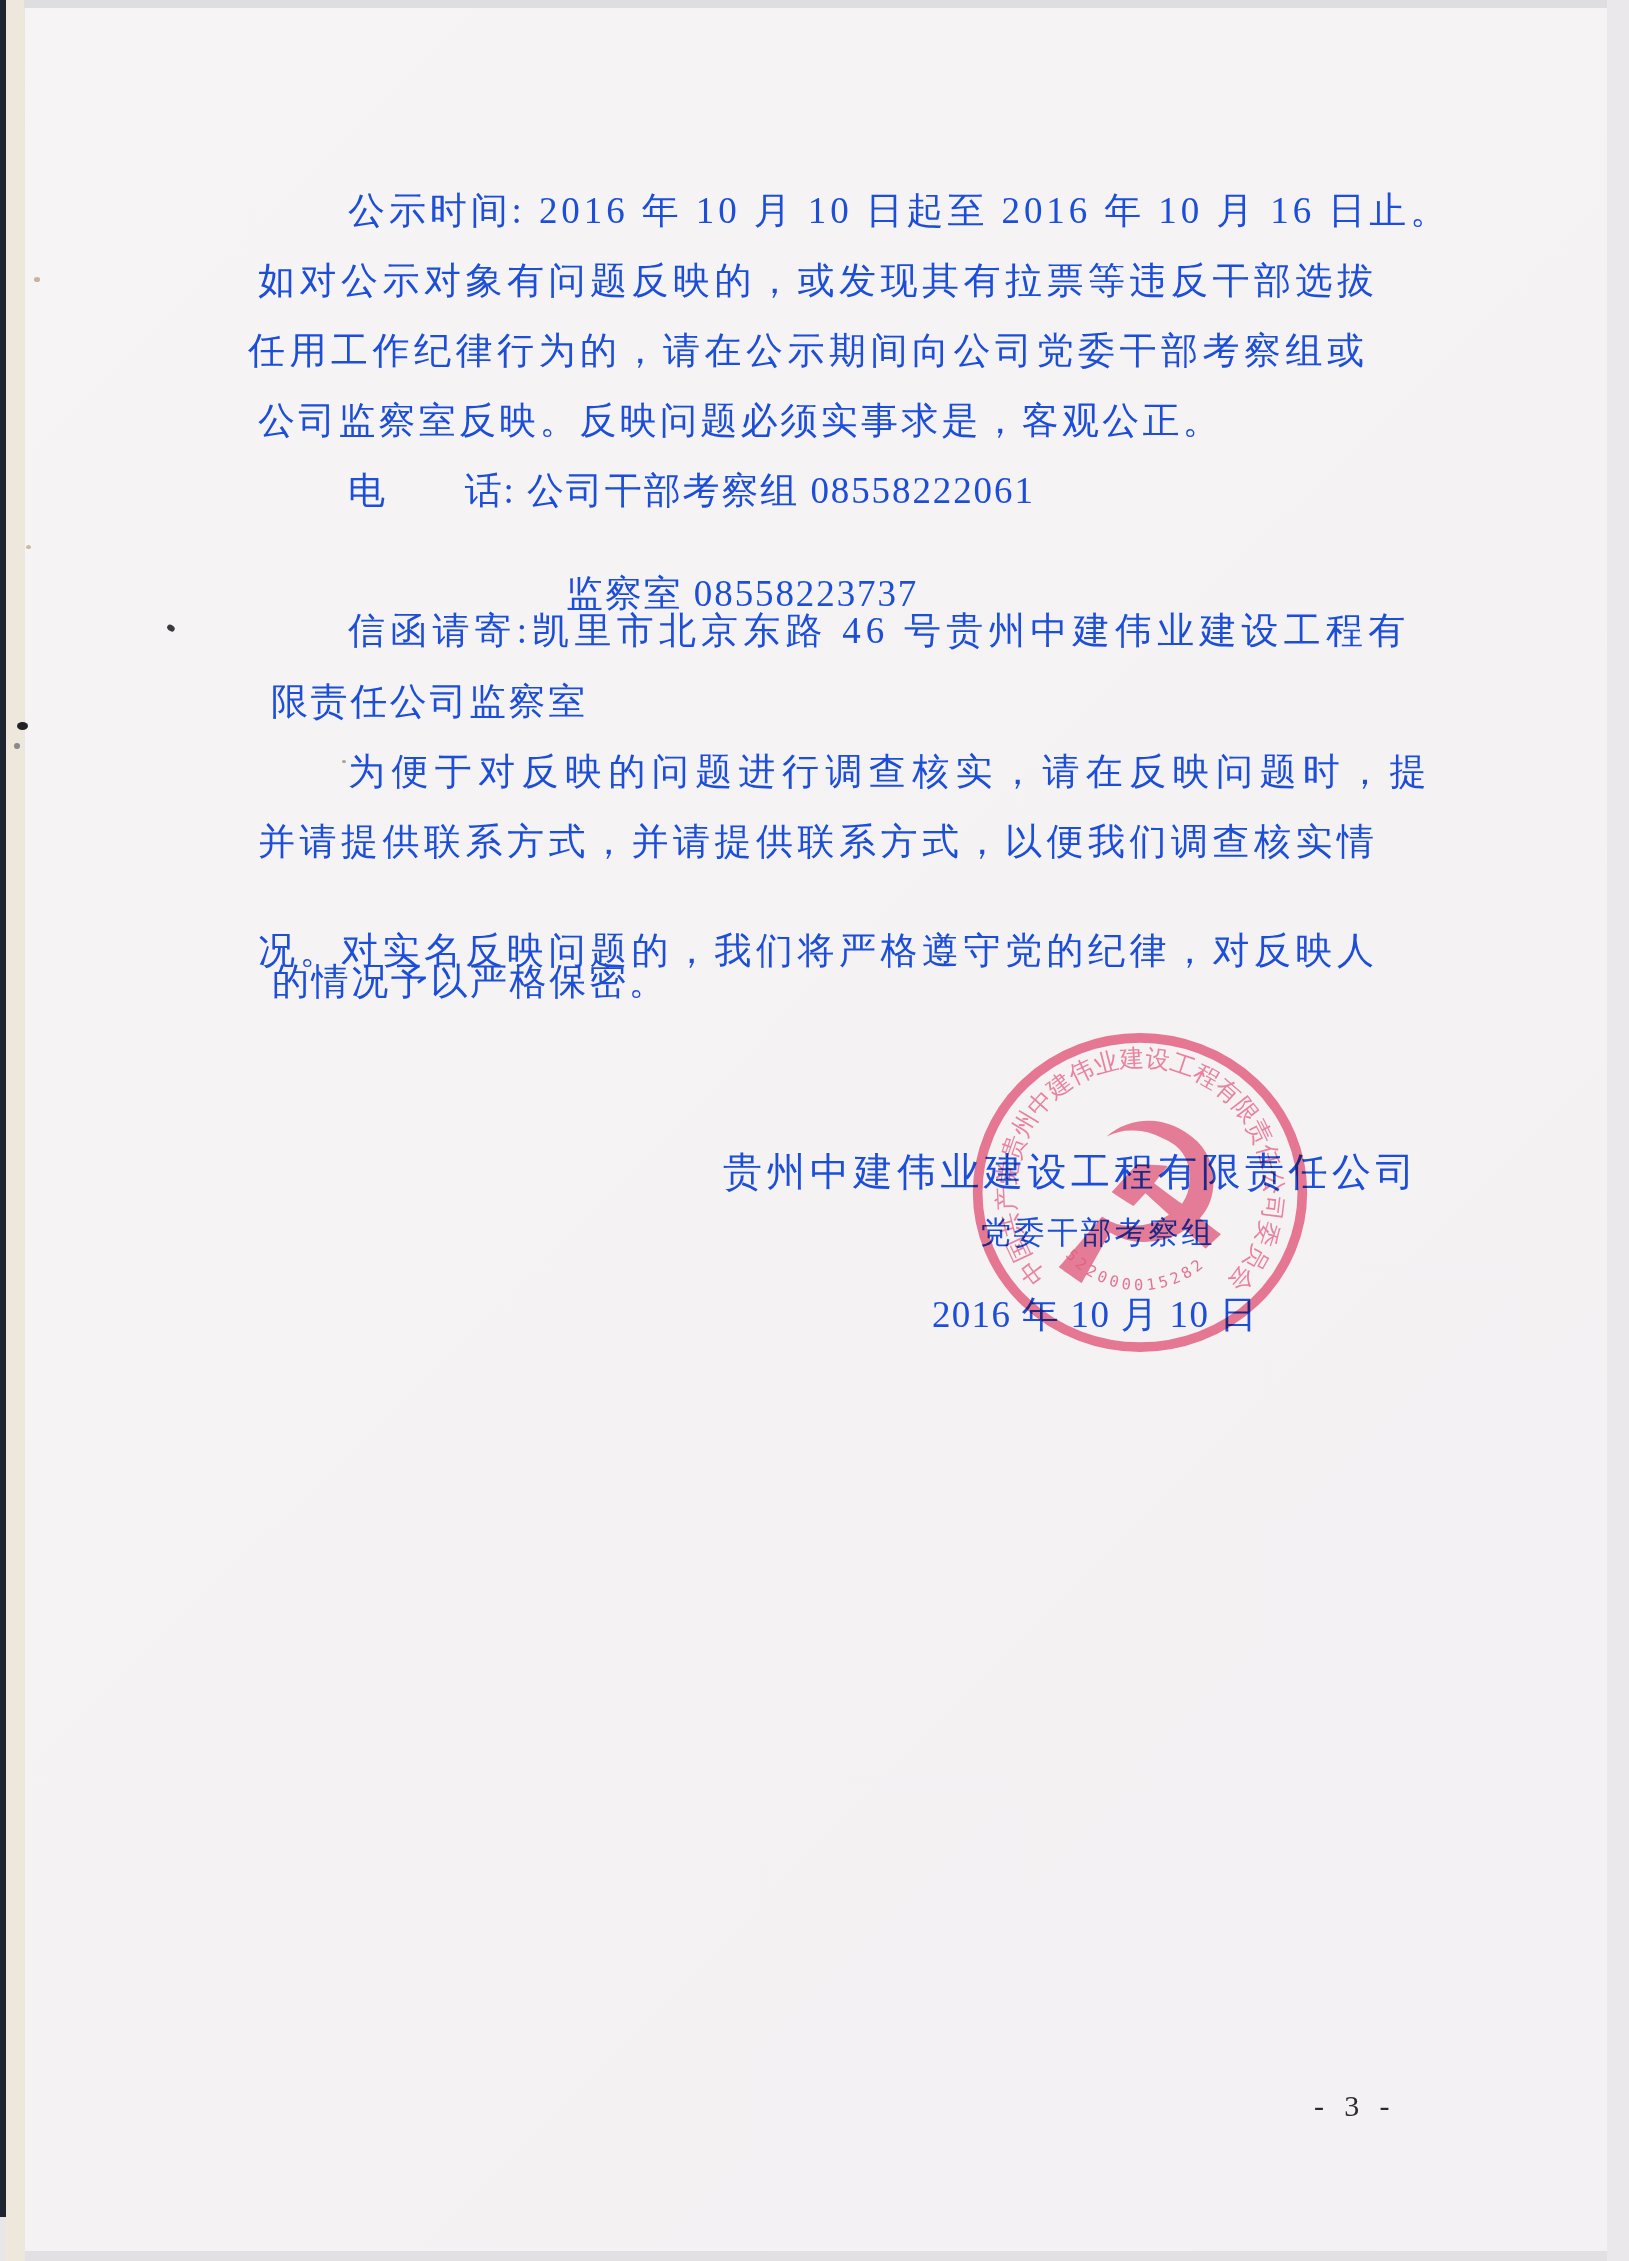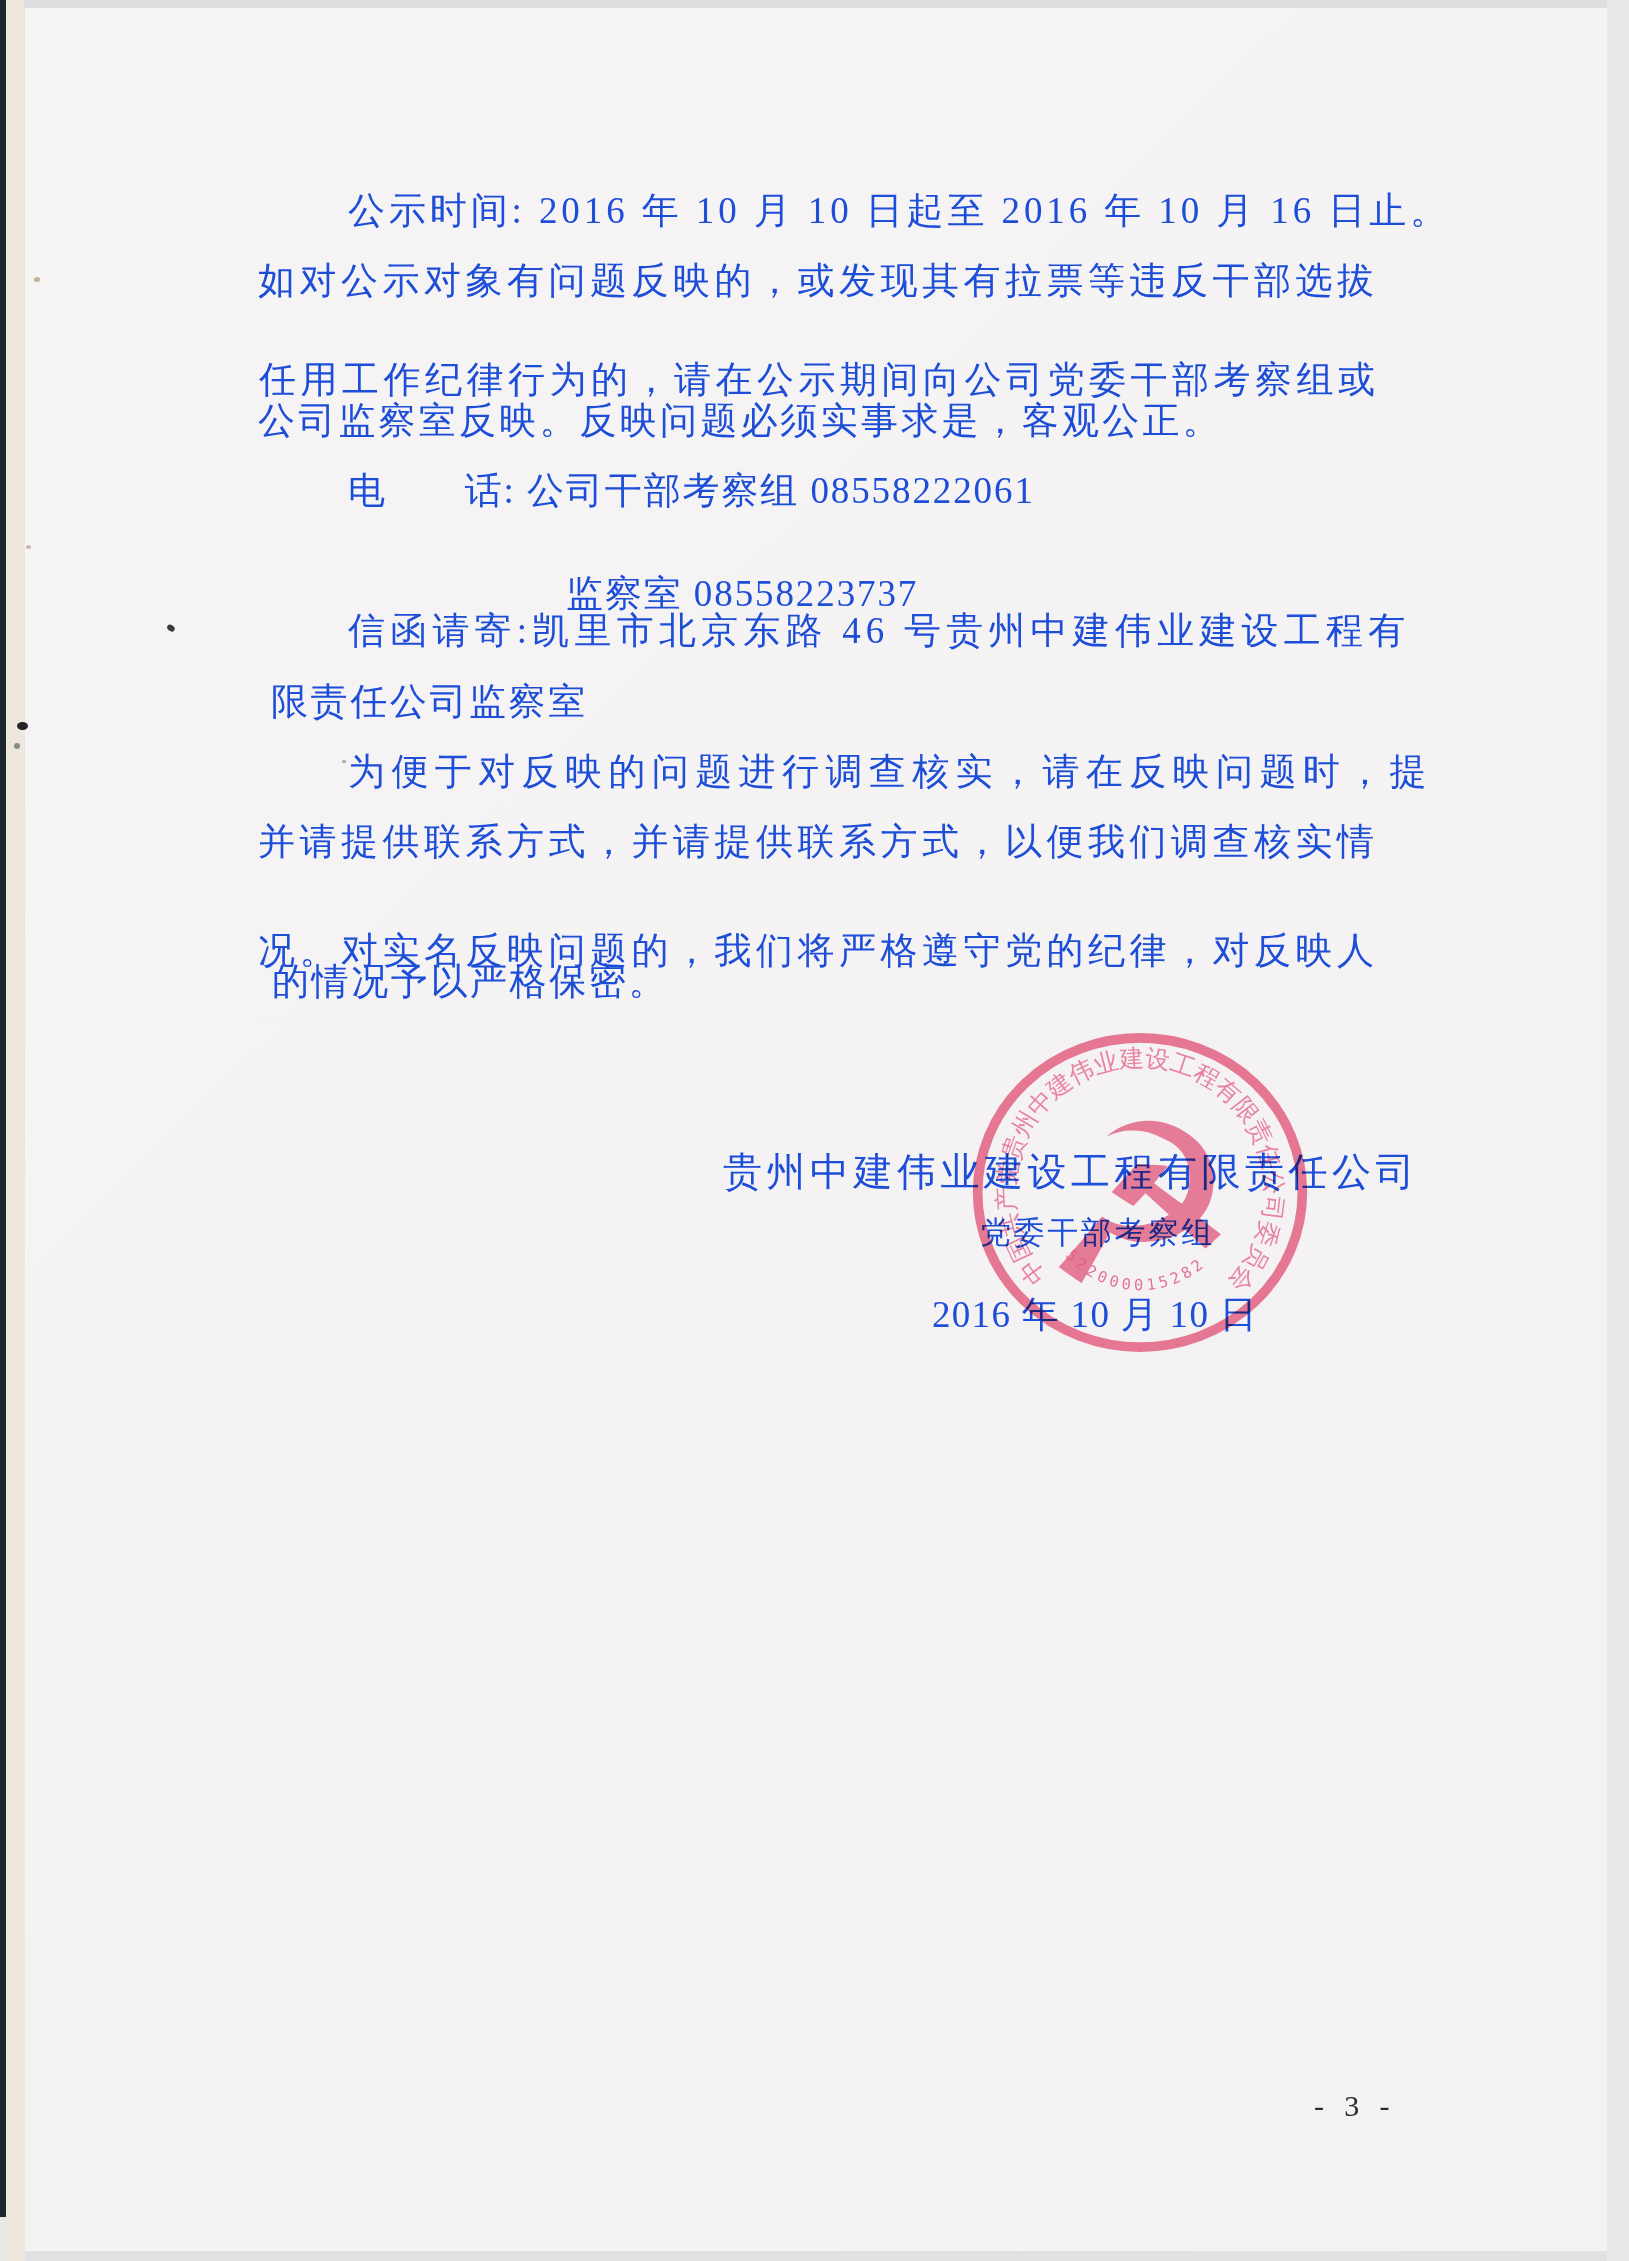--- a/index.html
+++ b/index.html
@@ -48,21 +48,21 @@
 
 <div class="abs speck" style="left:167px;top:625px;width:7.7px;height:5.8px;background:#3a3a3e;transform:rotate(35deg);"></div>
 <div class="abs speck" style="left:17px;top:722px;width:11px;height:8.4px;background:#232327;"></div>
 <div class="abs speck" style="left:14px;top:743px;width:5.8px;height:5.8px;background:#8a8a8e;"></div>
 <div class="abs speck" style="left:34px;top:277px;width:6.4px;height:4.5px;background:#c9b49c;"></div>
 <div class="abs speck" style="left:26px;top:545px;width:5.2px;height:3.9px;background:#cdbaa3;"></div>
 <div class="abs speck" style="left:342px;top:760px;width:3.9px;height:3.2px;background:#a8a3a0;"></div>
 
 <div class="abs line" style="left:348px;top:189px;letter-spacing:3.9px;">公示时间: 2016 年 10 月 10 日起至 2016 年 10 月 16 日止。</div>
 <div class="abs line" style="left:258px;top:259px;letter-spacing:4.5px;">如对公示对象有问题反映的，或发现其有拉票等违反干部选拔</div>
-<div class="abs line" style="left:259px;top:329px;letter-spacing:4.5px;margin-top:29px;">任用工作纪律行为的，请在公示期间向公司党委干部考察组或</div>
+<div class="abs line" style="left:248px;top:329px;letter-spacing:4.5px;">任用工作纪律行为的，请在公示期间向公司党委干部考察组或</div>
 <div class="abs line" style="left:258px;top:399px;letter-spacing:3.2px;">公司监察室反映。反映问题必须实事求是，客观公正。</div>
 <div class="abs line" style="left:348px;top:469px;letter-spacing:1.9px;">电　　话: 公司干部考察组 08558222061</div>
 <div class="abs line" style="left:566px;top:572px;letter-spacing:1.9px;text-align:center;">监察室 08558223737</div>
 <div class="abs line" style="left:348px;top:609px;letter-spacing:5.2px;">信函请寄:凯里市北京东路 46 号贵州中建伟业建设工程有</div>
 <div class="abs line" style="left:271px;top:680px;letter-spacing:2.6px;">限责任公司监察室</div>
 <div class="abs line" style="left:348px;top:750px;letter-spacing:6.4px;">为便于对反映的问题进行调查核实，请在反映问题时，提</div>
 <div class="abs line" style="left:258px;top:820px;letter-spacing:4.5px;">并请提供联系方式，并请提供联系方式，以便我们调查核实情</div>
 <div class="abs line" style="left:258px;top:929px;letter-spacing:4.5px;">况。对实名反映问题的，我们将严格遵守党的纪律，对反映人</div>
 <div class="abs line" style="left:272px;top:960px;letter-spacing:2.6px;">的情况予以严格保密。</div>
 

